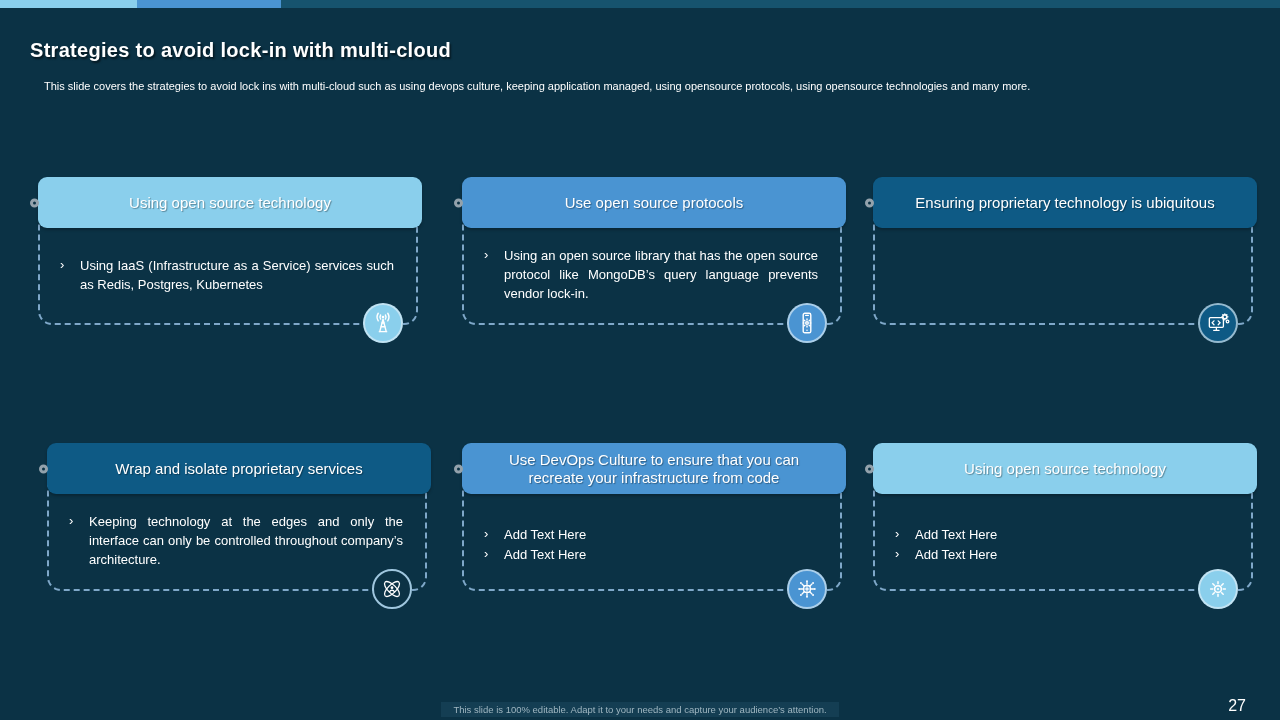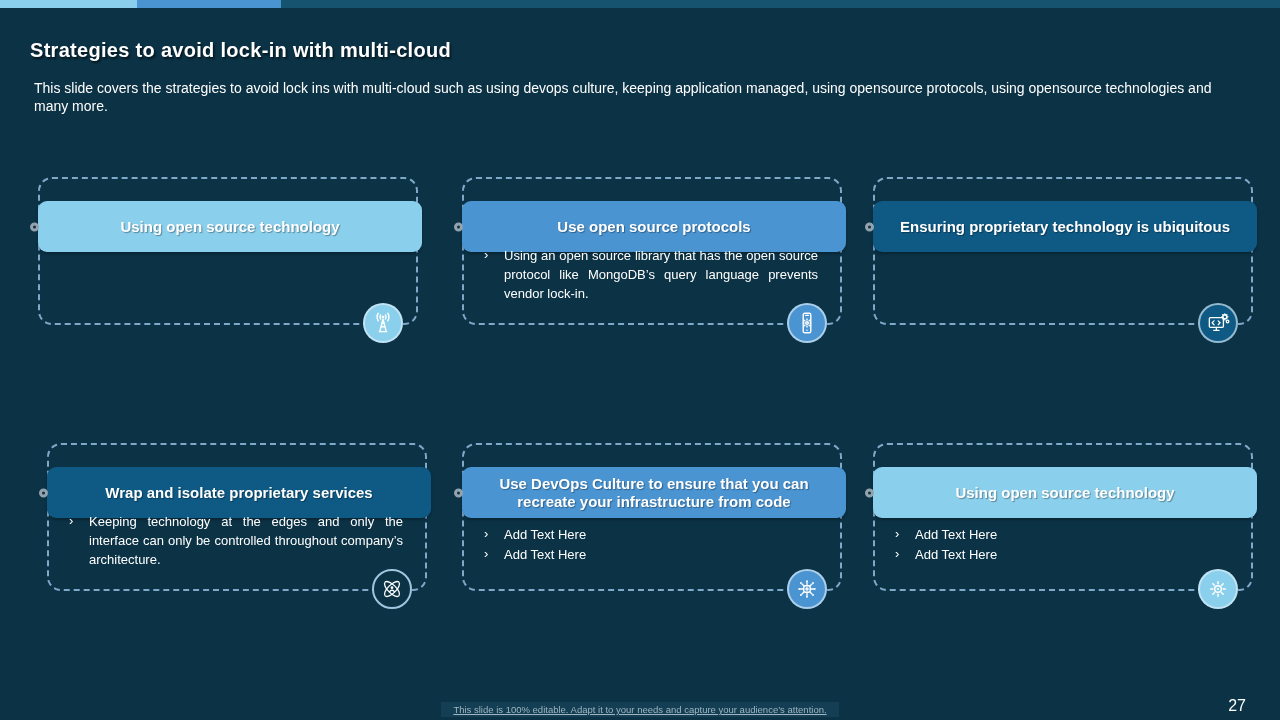--- a/index.html
+++ b/index.html
@@ -25,39 +25,38 @@
   .topbar .seg1{width:137px;background:var(--light-blue);}
   .topbar .seg2{width:144px;background:var(--medium-blue);}
   .topbar .seg3{flex:1;background:var(--topbar-teal);}
 
   .title{
     position:absolute;left:30px;top:26px;width:1000px;
     font-size:20px;font-weight:bold;letter-spacing:.3px;
     text-shadow:1.5px 1.5px 2px rgba(0,0,0,.55);
   }
   .subtitle{
-    position:absolute;left:34px;top:79px;width:1180px;
-    font-size:14px;line-height:1.3;
+    position:absolute;left:44px;top:79px;width:1180px;
+    font-size:11px;line-height:1.3;
   }
 
   
   .card{
     position:absolute;width:380px;height:148px;
     border:2px dashed var(--dashed-border);
     border-radius:14px;
   }
   .card-header{
     position:absolute;top:-2px;left:-2px;width:384px;height:51px;
     border-radius:9px;
     display:flex;align-items:center;justify-content:center;
-    text-align:center;font-size:15px;font-weight:bold;line-height:1.2;
+    text-align:center;font-size:15px;font-weight:normal;line-height:1.2;
     padding:0 22px;color:#fff;
     text-shadow:1px 1px 1px rgba(0,0,0,.35);
     box-shadow:0 2px 3px rgba(0,0,0,.25);
-    margin-top:24px;
   }
   .hdr-light{background:var(--light-blue);}
   .hdr-medium{background:var(--medium-blue);}
   .hdr-dark{background:var(--dark-blue);}
   .connector-dot{
     position:absolute;left:-8px;top:50%;transform:translateY(-50%);
     width:9px;height:9px;border-radius:50%;
     background:var(--background);border:3px solid #93A2AC;
   }
   .card-body{position:absolute;top:51px;left:0;right:0;padding:0 22px 0 18px;}
@@ -84,21 +83,21 @@
   .ic-medium{background:var(--medium-blue);}
   .ic-dark{background:var(--dark-blue);}
   .ic-outline{background:var(--background);border-color:#9FC6DE;}
   .icon-circle svg{display:block;}
 
   .footer{
     position:absolute;bottom:3px;left:0;width:1280px;text-align:center;
   }
   .footer span{
     display:inline-block;font-size:9.5px;color:var(--footer-text);
-    background:rgba(32,78,100,.45);padding:2px 12px;text-decoration:underline;
+    background:rgba(32,78,100,.45);padding:2px 12px;
   }
   .page-number{
     position:absolute;right:34px;bottom:5px;font-size:16px;color:#fff;
   }
 </style>
 </head>
 <body>
 
 <div class="topbar">
   <div class="seg1"></div>
@@ -106,20 +105,25 @@
   <div class="seg3"></div>
 </div>
 
 <h1 class="title">Strategies to avoid lock-in with multi-cloud</h1>
 <div class="subtitle">This slide covers the strategies to avoid lock ins with multi-cloud such as using devops culture, keeping application managed, using opensource protocols, using opensource technologies and many more.</div>
 
 <div class="card" style="left:38px;top:177px;">
   <div class="card-header hdr-light">
     <span class="connector-dot"></span>
     <span>Using open source technology</span>
+  </div>
+  <div class="card-body pt-a">
+    <ul>
+      <li>Using IaaS (Infrastructure as a Service) services such as Redis, Postgres, Kubernetes</li>
+    </ul>
   </div>
   <div class="icon-circle ic-light">
     <svg width="26" height="26" viewBox="0 0 24 24" stroke="#fff" stroke-width="1.3" fill="none" stroke-linecap="round">
       <circle cx="12" cy="6.5" r="1.2" fill="#fff" stroke="none"></circle>
       <path d="M9.8 4.6a3.4 3.4 0 0 0 0 3.8"></path>
       <path d="M14.2 4.6a3.4 3.4 0 0 1 0 3.8"></path>
       <path d="M7.6 3a6.5 6.5 0 0 0 0 7"></path>
       <path d="M16.4 3a6.5 6.5 0 0 1 0 7"></path>
       <path d="M12 8.5 L9 20 M12 8.5 L15 20 M8.6 20 h6.8 M10 15.5 h4 M10.7 12 h2.6"></path>
     </svg>

